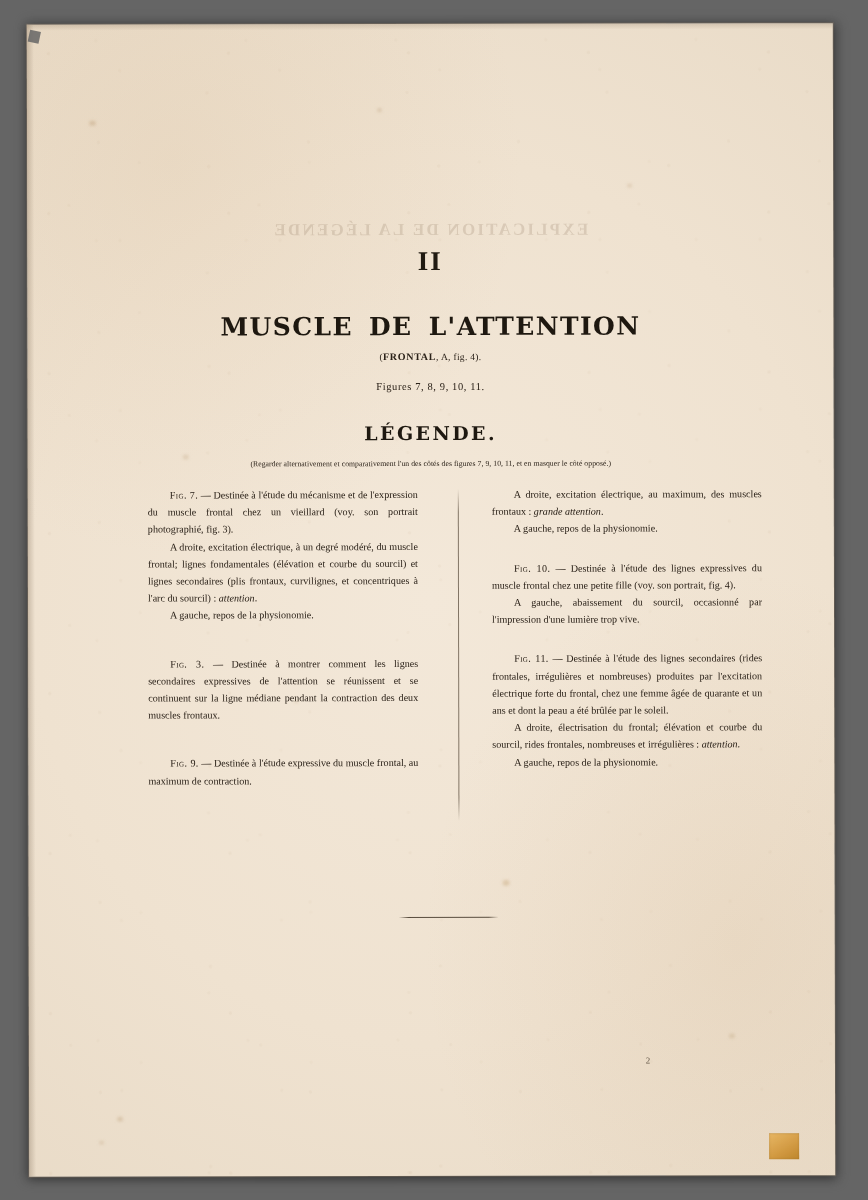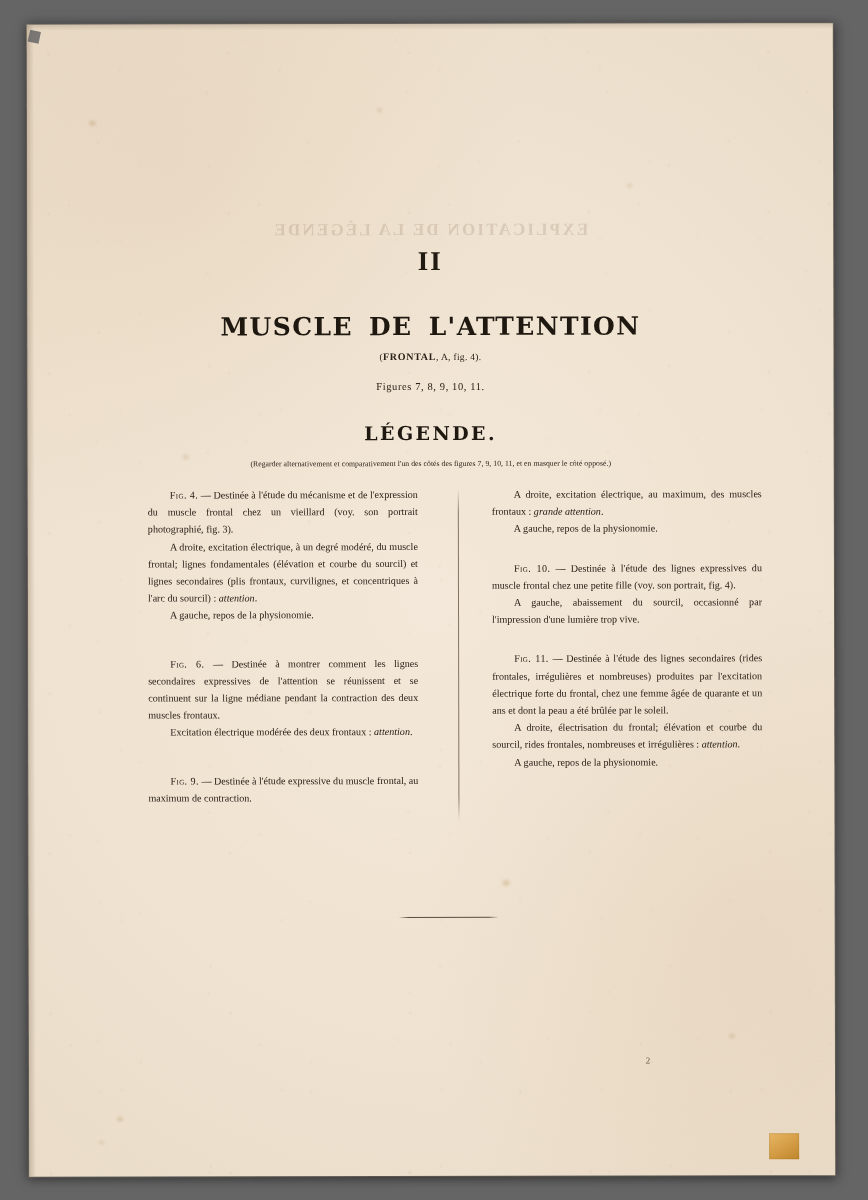--- a/index.html
+++ b/index.html
@@ -197,30 +197,29 @@
 
     <div class="legend-note">(Regarder alternativement et comparativement l'un des côtés des figures 7, 9, 10, 11, et en masquer le côté opposé.)</div>
 
     <div class="columns">
 
       <div class="divider"></div>
 
       <div class="col col-left">
 
         <div class="entry">
-          <p class="hang"><span class="figlabel">Fig. 4.</span><span> — </span><span>Destinée à l'étude du mécanisme et de l'expression du muscle frontal chez un vieillard (voy. son portrait photographié, fig. 3).</span></p>
+          <p class="hang"><span class="figlabel">Fig. 7.</span><span> — </span><span>Destinée à l'étude du mécanisme et de l'expression du muscle frontal chez un vieillard (voy. son portrait photographié, fig. 3).</span></p>
           <p class="ind"><span>A droite, excitation électrique, à un degré modéré, du muscle frontal; lignes fondamentales (élévation et courbe du sourcil) et lignes secondaires (plis frontaux, curvilignes, et concentriques à l'arc du sourcil) : <em>attention</em>.</span></p>
           <p class="ind">A gauche, repos de la physionomie.</p>
         </div>
 
         <div class="spacer-md"></div>
 
         <div class="entry">
-          <p class="hang"><span class="figlabel">Fig. 6.</span><span> — </span><span>Destinée à montrer comment les lignes secondaires expressives de l'attention se réunissent et se continuent sur la ligne médiane pendant la contraction des deux muscles frontaux.</span></p>
-          <p class="ind"><span>Excitation électrique modérée des deux frontaux : <em>attention</em>.</span></p>
+          <p class="hang"><span class="figlabel">Fig. 3.</span><span> — </span><span>Destinée à montrer comment les lignes secondaires expressives de l'attention se réunissent et se continuent sur la ligne médiane pendant la contraction des deux muscles frontaux.</span></p>
         </div>
 
         <div class="spacer-md"></div>
 
         <div class="entry tight">
           <p class="hang"><span class="figlabel">Fig. 9.</span><span> — </span><span>Destinée à l'étude expressive du muscle frontal, au maximum de contraction.</span></p>
         </div>
 
       </div>
 

